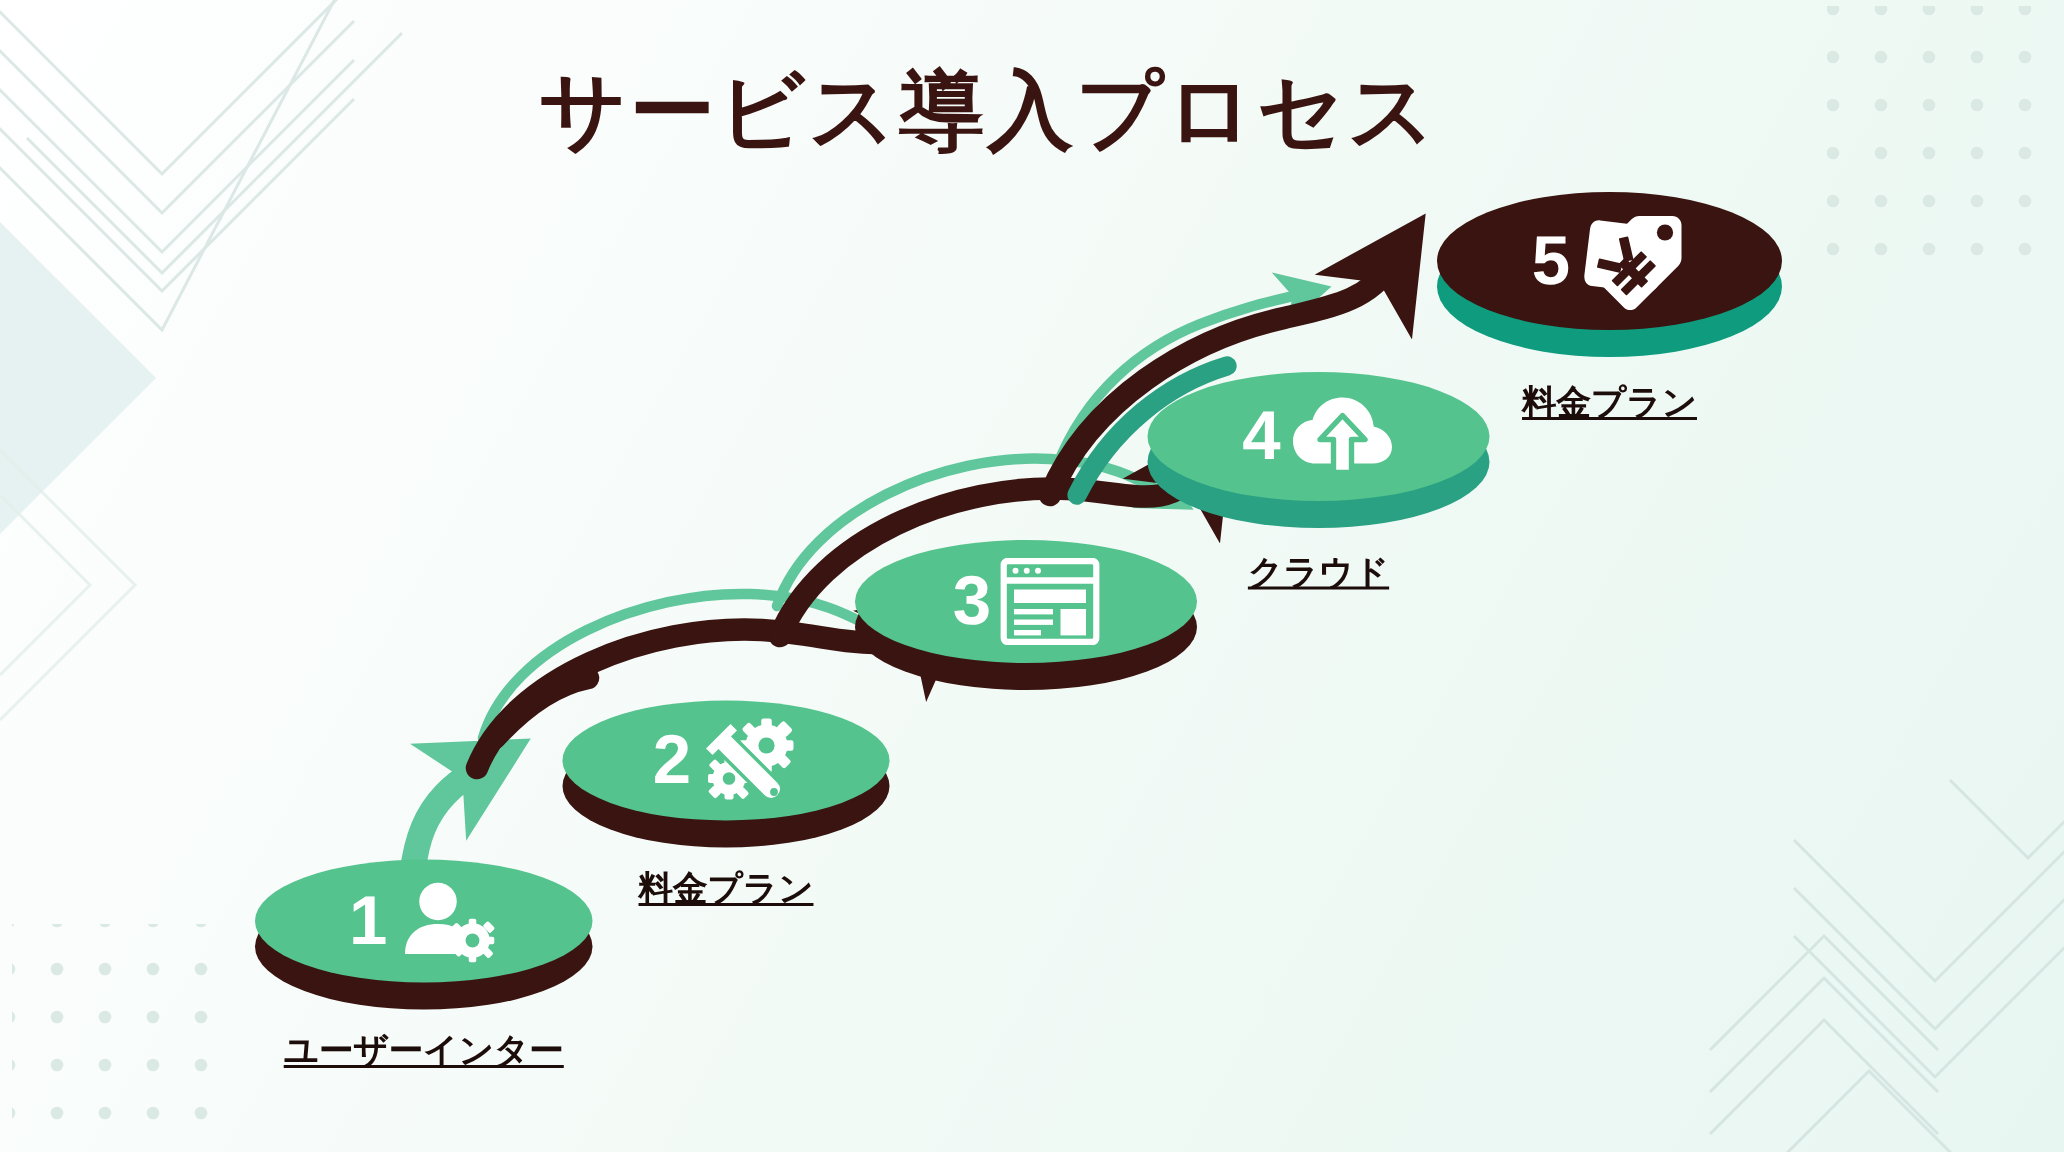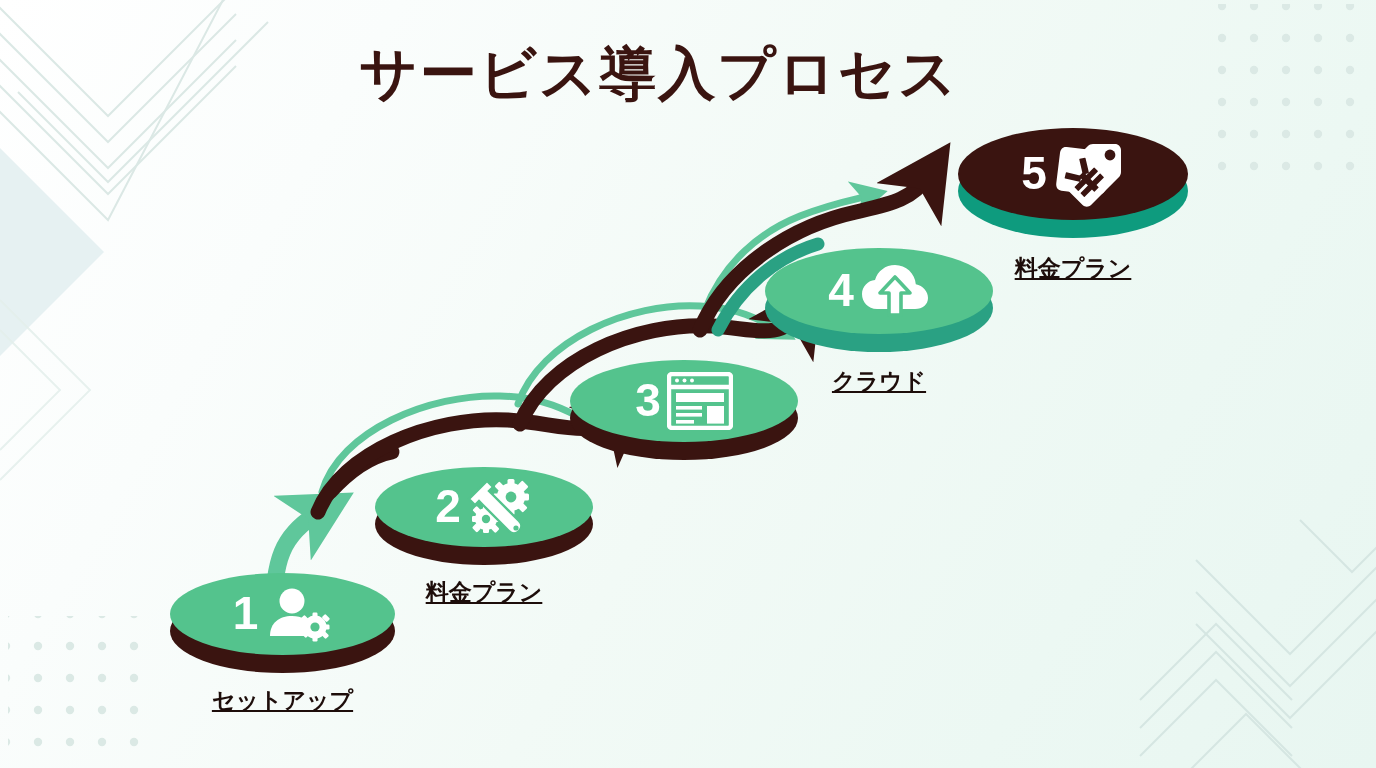--- a/index.html
+++ b/index.html
@@ -215,21 +215,21 @@
                   <rect x="58.4" y="47.4" width="5" height="7" rx="1.2" transform="rotate(-45 60.9 50.9)"></rect>
                   <rect x="58.4" y="31.6" width="7" height="5" rx="1.2" transform="rotate(45 61.9 34.1)"></rect>
                   <rect x="37.6" y="47.4" width="7" height="5" rx="1.2" transform="rotate(45 41.1 49.9)"></rect>
                 </g>
                 <circle cx="51" cy="43" r="4.6" fill="#54c38d"></circle>
               </g>
             </svg>
           </span>
         </div>
       </div>
-      <div class="caption" style="left:-64px; top:112px; width:353px;">セットアップ</div>
+      <div class="caption" style="left:-64px; top:112px; width:353px;">ユーザーインター</div>
     </div>
 
     <div class="step" style="left:375px; top:467px; width:218px; height:98px;">
       <div class="disc">
         <div class="disc-side" style="background:#3a1410;"></div>
         <div class="disc-top" style="background:#54c38d;">
           <span class="step-num">2</span>
           <span class="step-icon">
             <svg width="66" height="60" viewBox="0 0 66 60">
 

